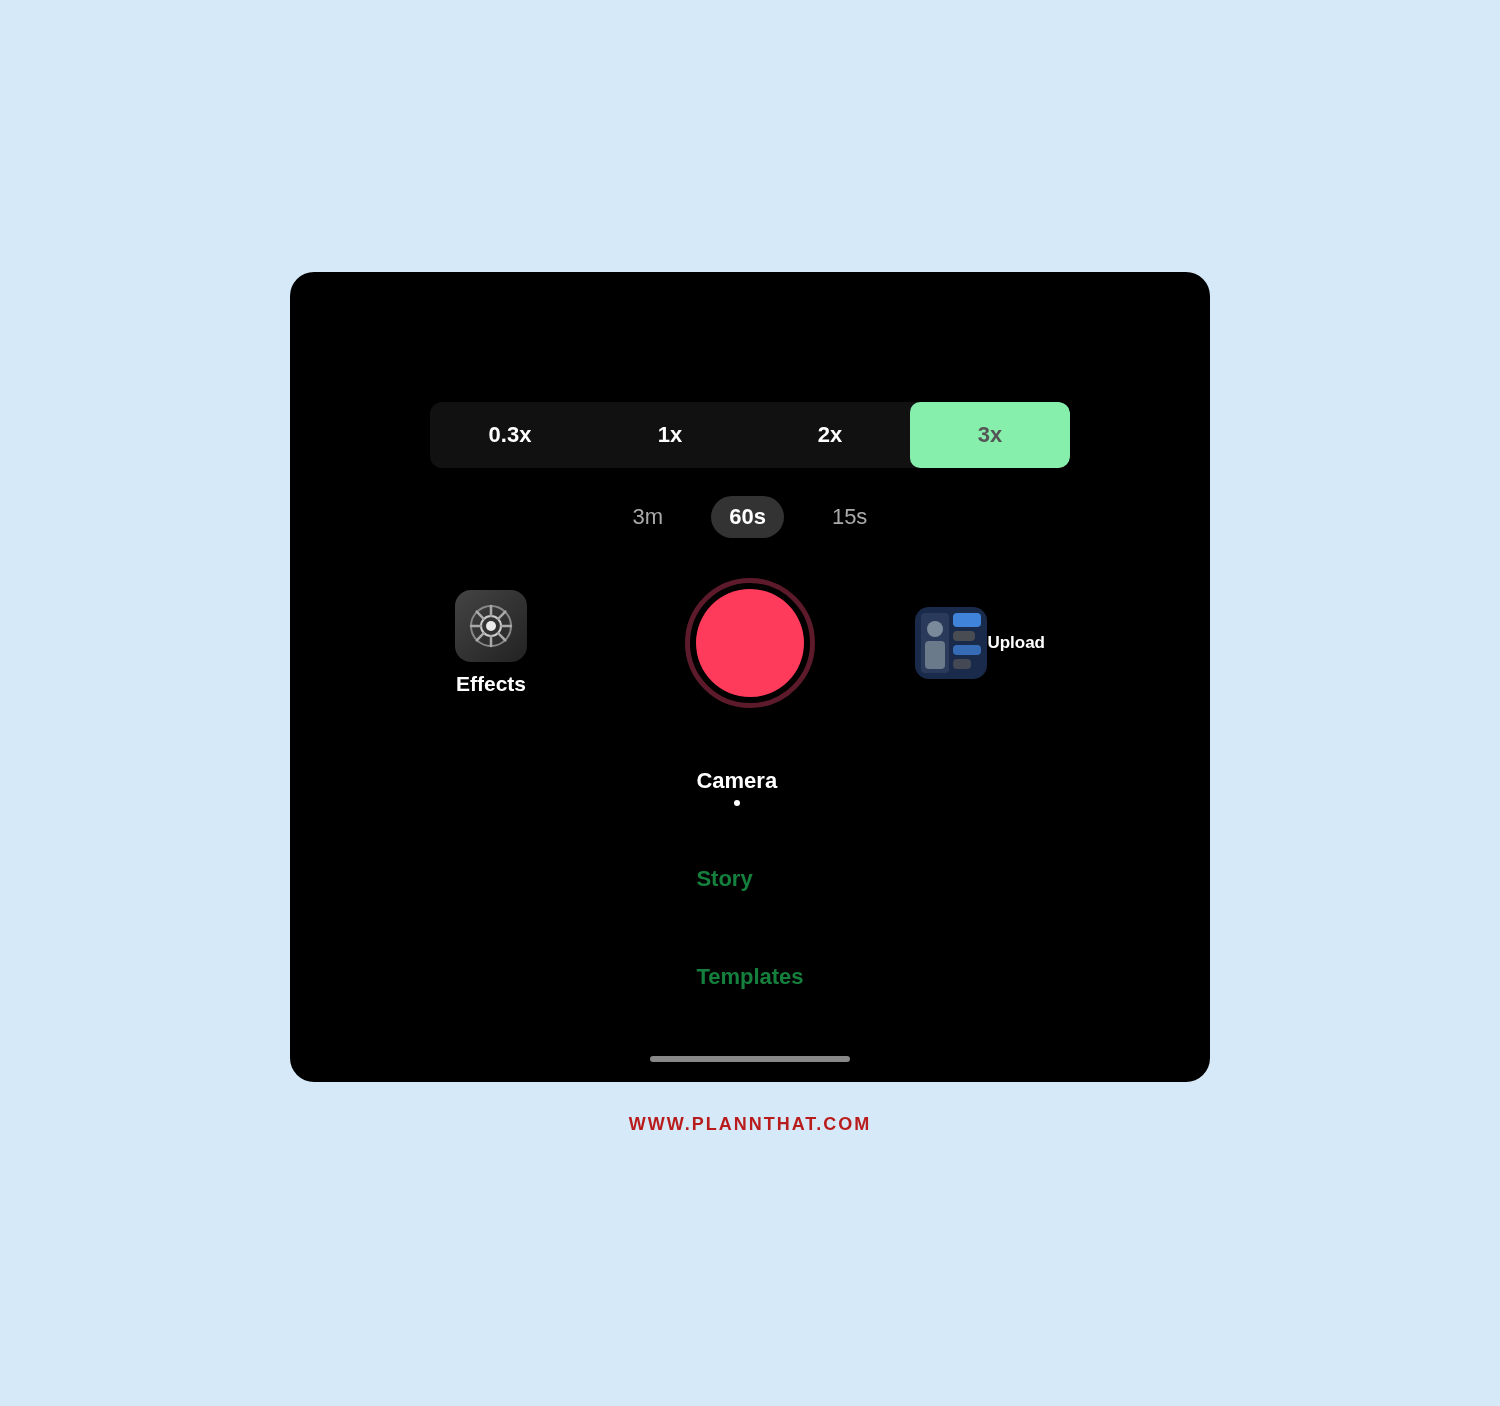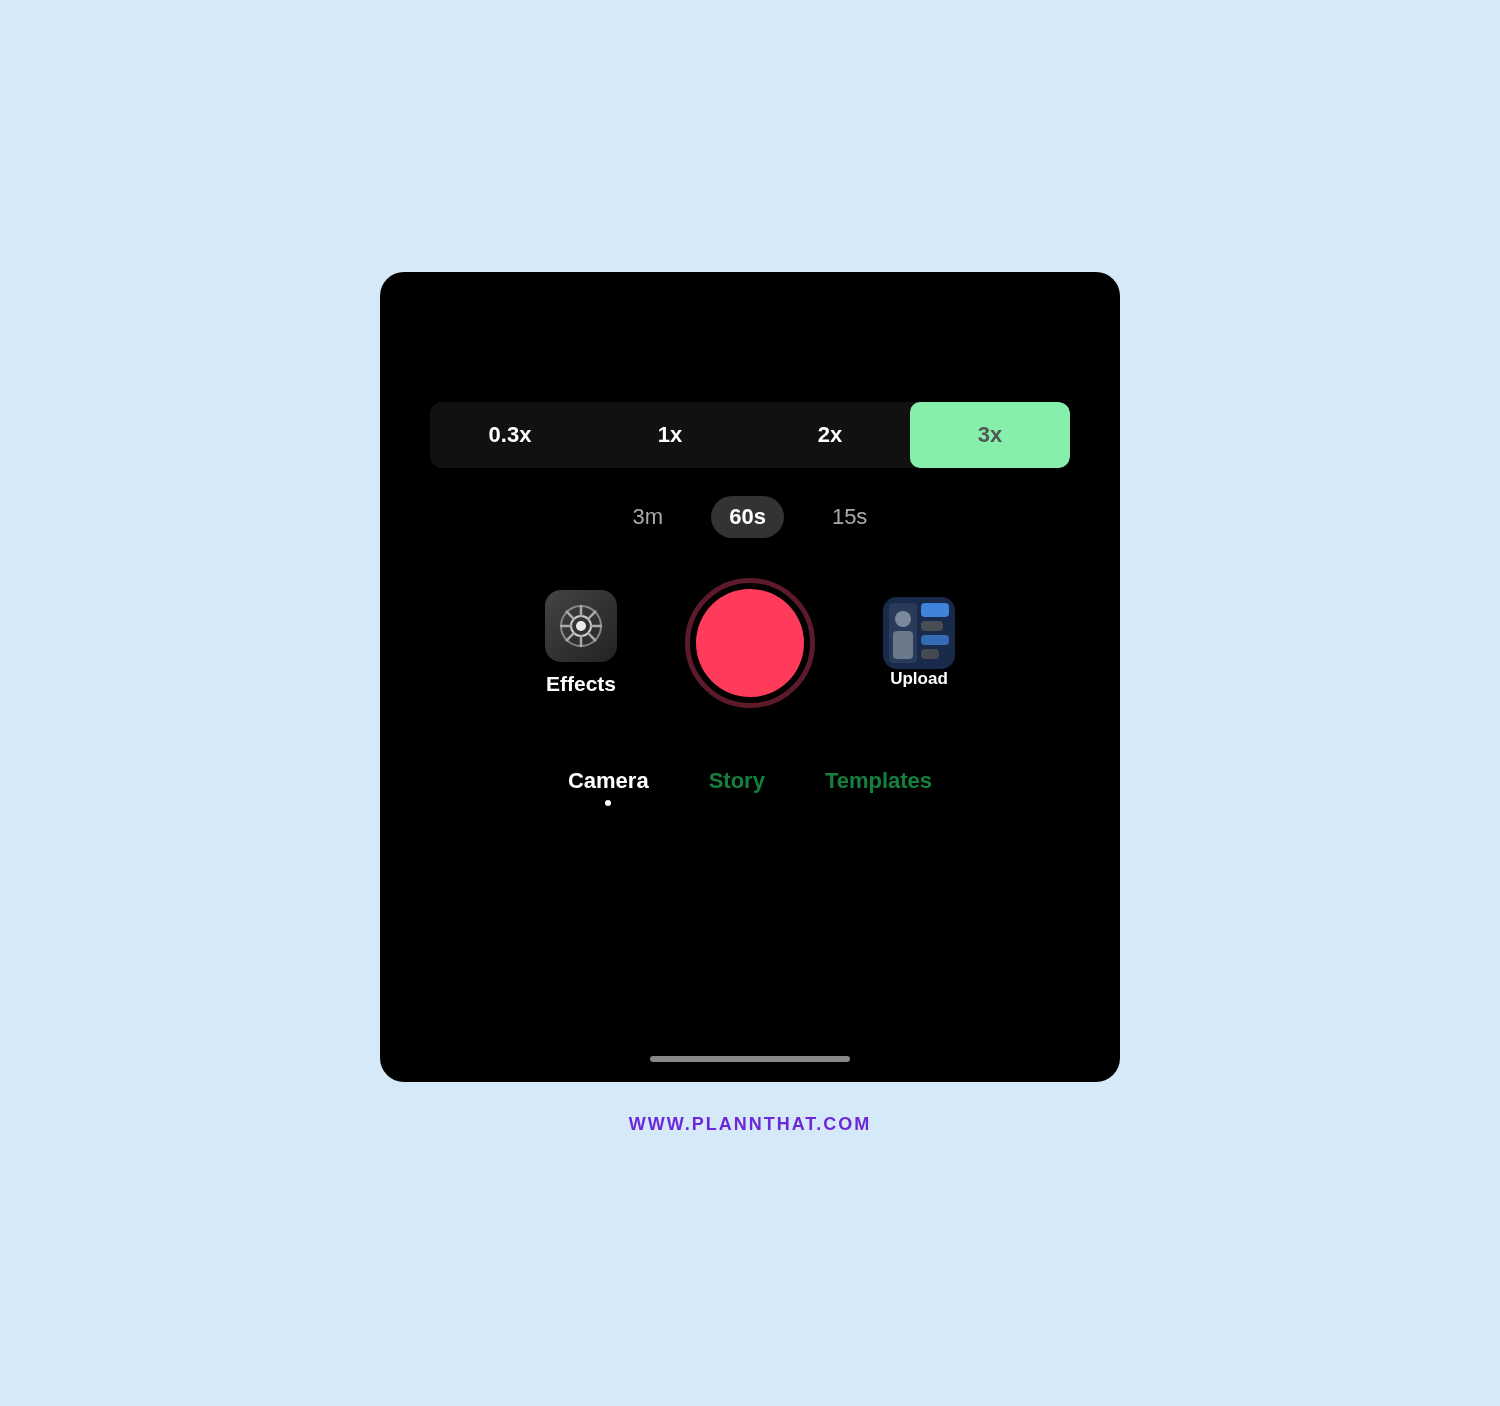--- a/index.html
+++ b/index.html
@@ -9,21 +9,21 @@
       height: 1406px;
       background-color: #d6e9f8;
       display: flex;
       flex-direction: column;
       align-items: center;
       justify-content: center;
       font-family: -apple-system, BlinkMacSystemFont, 'Helvetica Neue', Arial, sans-serif;
     }
 
     .phone-frame {
-      width: 740px;
+      width: 920px;
       height: 810px;
       background: #000;
       border-radius: 24px;
       overflow: hidden;
       display: flex;
       flex-direction: column;
       align-items: center;
       justify-content: flex-start;
       position: relative;
     }
@@ -118,21 +118,21 @@
     }
 
     .effects-label {
       color: #fff;
       font-size: 21px;
       font-weight: 700;
     }
 
     .upload-btn {
       display: flex;
-      flex-direction: column;
+      flex-direction: row;
       align-items: center;
       position: absolute;
       right: 165px;
       cursor: pointer;
     }
 
     .upload-label {
       color: #fff;
       font-size: 17px;
       font-weight: 700;
@@ -154,21 +154,21 @@
     .record-button-inner {
       width: 108px;
       height: 108px;
       border-radius: 50%;
       background: #ff3b5c;
     }
 
     
     .bottom-tabs {
       display: flex;
-      flex-direction: row;
+      flex-direction: column;
       align-items: flex-start;
       justify-content: center;
       gap: 60px;
       margin-top: 60px;
     }
 
     .tab-item {
       display: flex;
       flex-direction: column;
       align-items: center;
@@ -205,21 +205,21 @@
       background: #888;
       border-radius: 3px;
       margin-top: auto;
       margin-bottom: 20px;
     }
 
     
     .website-url {
       margin-top: 32px;
       font-size: 18px;
-      color: #6d28d9;
+      color: #b91c1c;
       font-weight: 600;
       letter-spacing: 2px;
     }
 
     
     .upload-thumb {
       width: 72px;
       height: 72px;
       border-radius: 14px;
       overflow: hidden;

